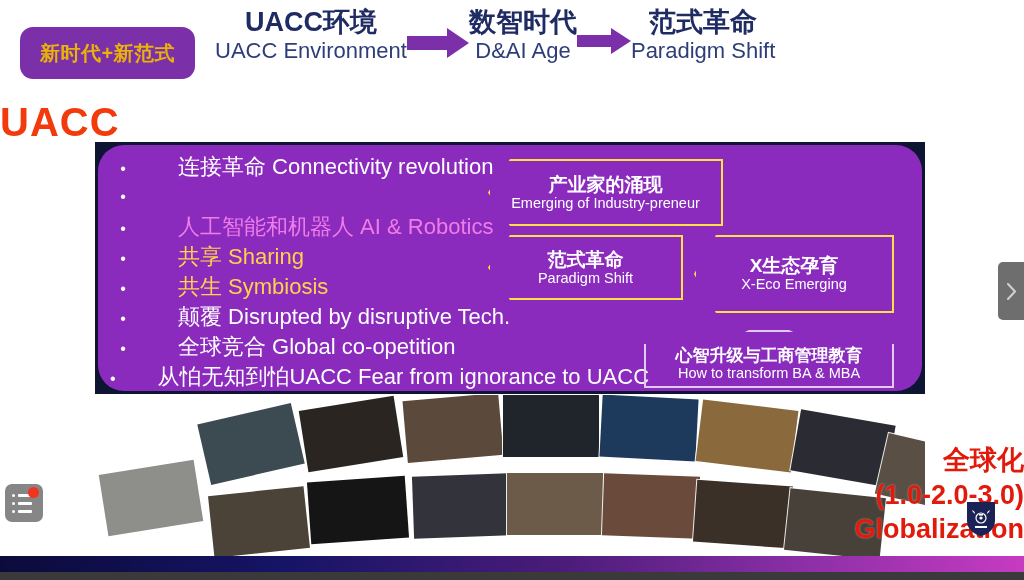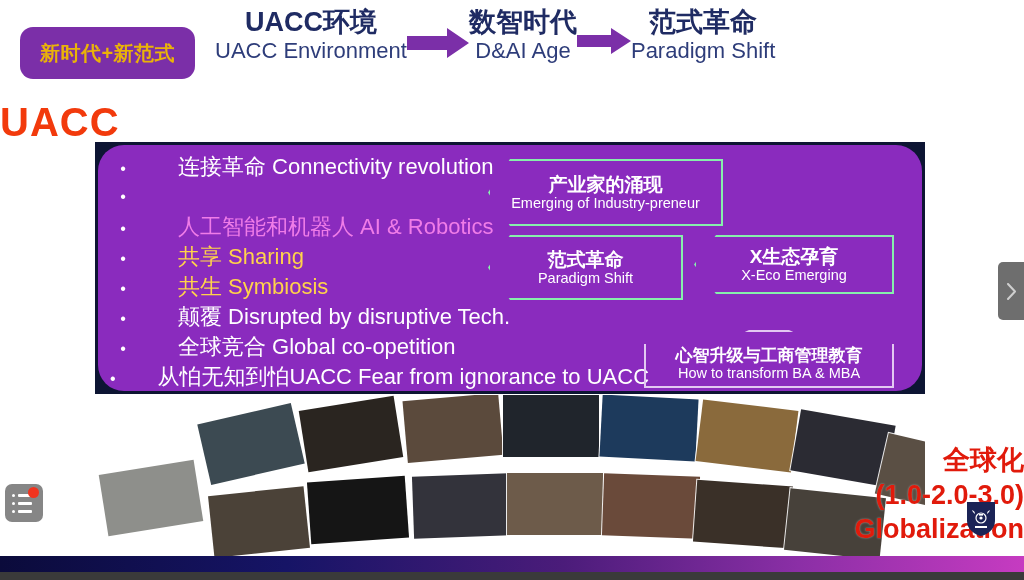--- a/index.html
+++ b/index.html
@@ -39,21 +39,21 @@
   .btxt{font-size:22px;font-weight:normal;color:#ffffff;line-height:28px;white-space:nowrap;margin-left:42px;}
   .btxt.pink{color:#F07CE8;}
   .btxt.yellow{color:#FFD24A;}
 
   
   .chev{position:absolute;box-sizing:border-box;color:#fff;text-align:center;
         display:flex;flex-direction:column;align-items:center;justify-content:center;}
   .chev .cn{font-size:19px;font-weight:bold;line-height:1.12;white-space:nowrap;}
   .chev .en{font-size:14.5px;line-height:1.15;white-space:nowrap;}
   .chev-l{ 
-    border:2px solid #86efac;
+    border:2px solid #fde047;
     clip-path:polygon(22px 0, 100% 0, 100% 100%, 22px 100%, 0 50%);
     background:transparent;
   }
   .chev-u{ 
     border:2px solid #E3C8F2;
     clip-path:polygon(0 14px, 30% 14px, 42% 0, 58% 0, 70% 14px, 100% 14px, 100% 100%, 0 100%);
   }
 
   
   .mosaic{position:absolute;left:95px;top:395px;width:830px;height:162px;background:#ffffff;overflow:hidden;}
@@ -155,21 +155,21 @@
       <div class="cn">产业家的涌现</div>
       <div class="en">Emerging of Industry-preneur</div>
     </div>
 
 
     <div class="chev chev-l" style="left:390px;top:90px;width:195px;height:65px;">
       <div class="cn">范式革命</div>
       <div class="en">Paradigm Shift</div>
     </div>
 
-    <div class="chev chev-l" style="left:596px;top:90px;width:200px;height:59px;">
+    <div class="chev chev-l" style="left:596px;top:90px;width:200px;height:78px;">
       <div class="cn">X生态孕育</div>
       <div class="en">X-Eco Emerging</div>
     </div>
 
     <div class="chev chev-u" style="left:546px;top:185px;width:250px;height:58px;">
       <div class="cn" style="font-size:17px;margin-top:10px;">心智升级与工商管理教育</div>
       <div class="en">How to transform BA &amp; MBA</div>
     </div>
   </div>
 

